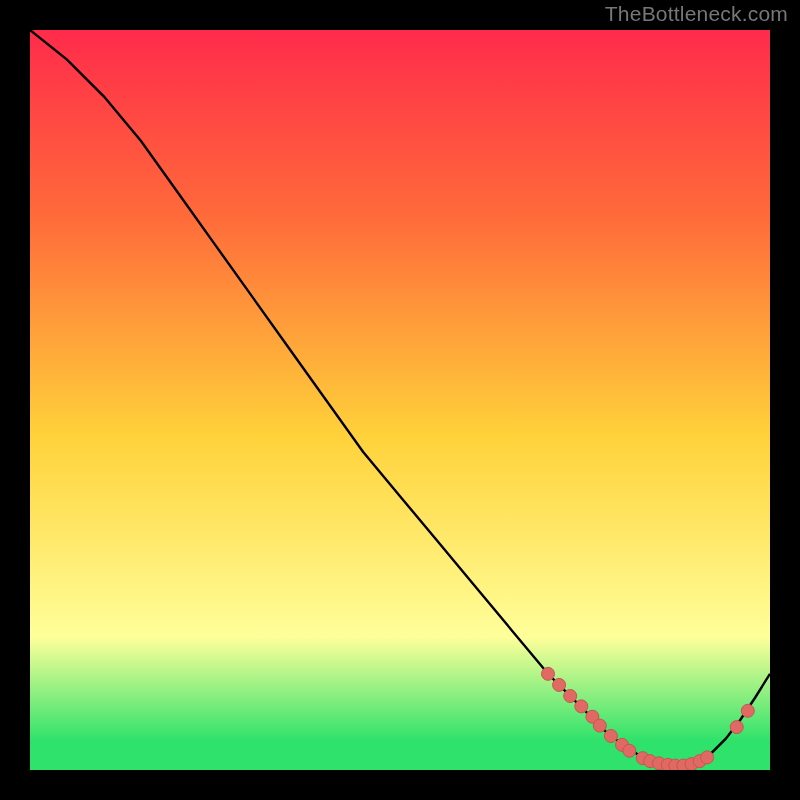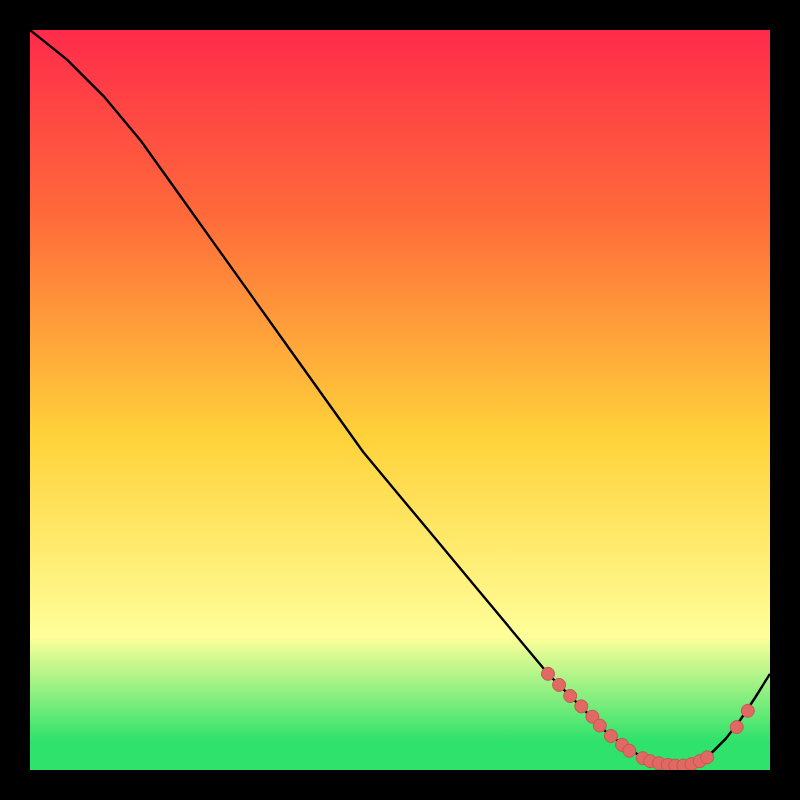--- a/index.html
+++ b/index.html
@@ -38,20 +38,21 @@
   svg.chart {
     width: 740px;
     height: 740px;
     display: block;
   }
 </style>
 </head>
 <body>
 
 <div class="frame">
+  <div class="watermark">TheBottleneck.com</div>
 
   <div class="plot-wrap">
     <svg class="chart" viewBox="0 0 740 740" preserveAspectRatio="none">
       <defs>
         <linearGradient id="bg-grad" x1="0" y1="0" x2="0" y2="1">
             <stop offset="0%" stop-color="#ff2b4b"></stop>
             <stop offset="25%" stop-color="#ff6a3a"></stop>
             <stop offset="55.00000000000001%" stop-color="#ffd23a"></stop>
             <stop offset="82%" stop-color="#ffff9a"></stop>
             <stop offset="96%" stop-color="#2fe26b"></stop>

